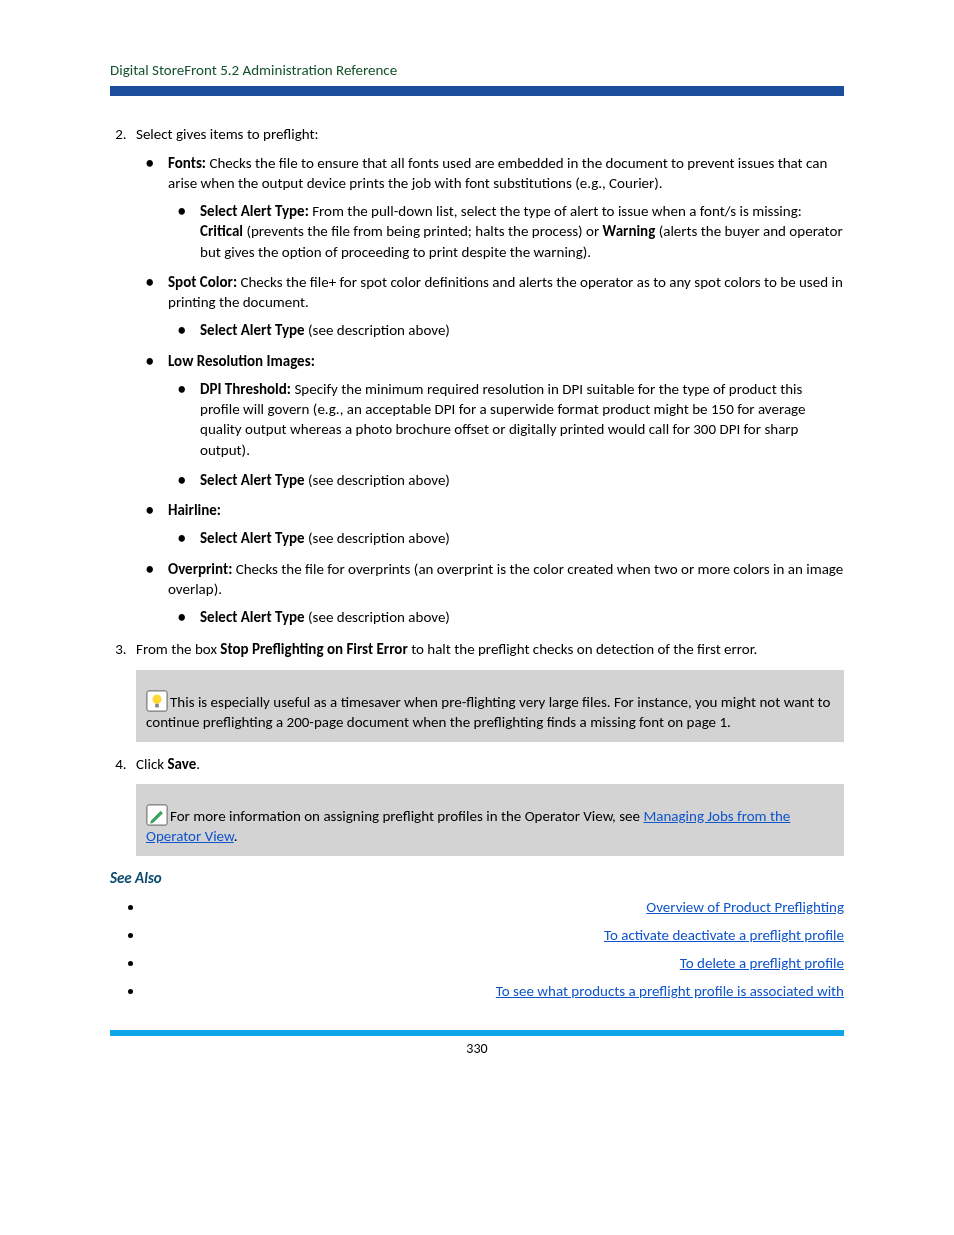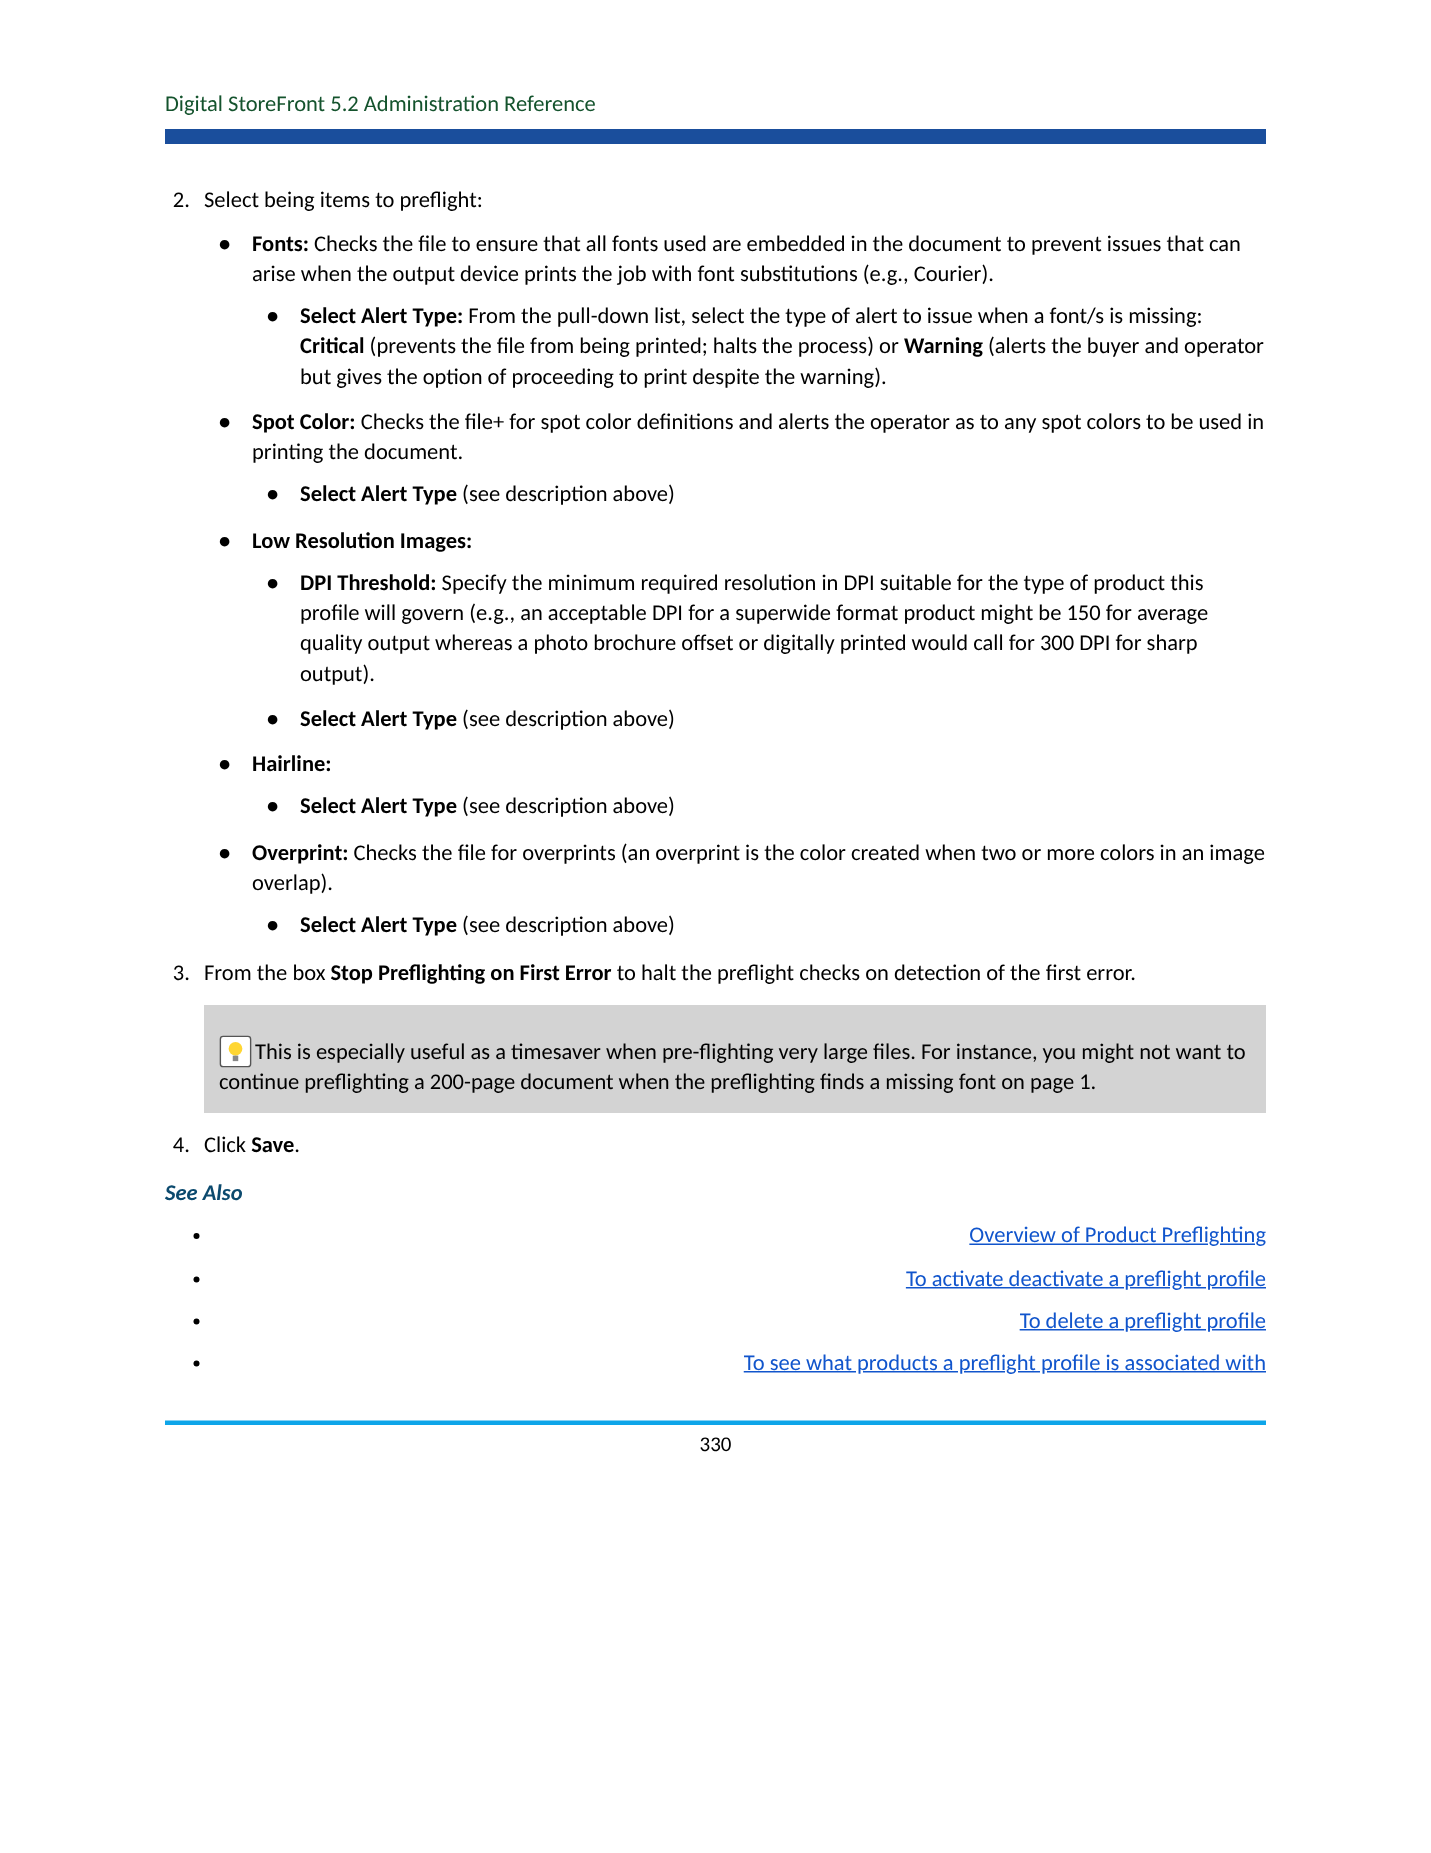--- a/index.html
+++ b/index.html
@@ -75,39 +75,39 @@
   }
   ul.links > li {
     margin-bottom: 8px;
     text-align: right;
   }
   a.link {
     color: #1155cc;
     text-decoration: underline;
   }
   .footer-rule {
-    border-top: 3px solid #0ea5e9;
+    border-top: 6px solid #0ea5e9;
     margin-top: 28px;
     padding-top: 4px;
     text-align: center;
     font-size: 14px;
     margin-left: 0;
     margin-right: 0;
   }
 </style>
 </head>
 <body>
 
 <div class="header-title">Digital StoreFront 5.2 Administration Reference</div>
 <div class="header-rule"></div>
 
 <ol class="main-list" start="2">
 
   <li>
-    <span>Select being items to preflight:</span>
+    <span>Select gives items to preflight:</span>
     <ul class="bullet">
 
       <li>
         <span class="bold">Fonts:</span><span> Checks the file to ensure that all fonts used are embedded in the document to prevent issues that can arise when the output device prints the job with font substitutions (e.g., Courier).</span>
         <ul class="bullet inner">
           <li>
             <span class="bold">Select Alert Type:</span><span> From the pull-down list, select the type of alert to issue when a font/s is missing: </span><span class="bold">Critical</span><span> (prevents the file from being printed; halts the process) or </span><span class="bold">Warning</span><span> (alerts the buyer and operator but gives the option of proceeding to print despite the warning).</span>
           </li>
         </ul>
       </li>
@@ -162,20 +162,28 @@
             <rect x="1" y="1" width="22" height="22" rx="2" fill="#fff" stroke="#555" stroke-width="1"></rect>
             <circle cx="12" cy="10" r="5" fill="#ffd633"></circle>
             <rect x="10" y="15" width="4" height="4" fill="#888"></rect>
           </svg>
       </span><span>This is especially useful as a timesaver when pre-flighting very large files. For instance, you might not want to continue preflighting a 200-page document when the preflighting finds a missing font on page 1.</span>
     </div>
   </li>
 
   <li>
     <span>Click </span><span class="bold">Save</span><span>.</span>
+    <div class="note-box">
+      <span class="tip-icon">
+        <svg viewBox="0 0 24 24" width="22" height="22">
+            <rect x="1" y="1" width="22" height="22" rx="2" fill="#fff" stroke="#555" stroke-width="1"></rect>
+            <path d="M6 18 L16 8 L18 10 L8 20 L5 21 Z" fill="#3a6" stroke="#060" stroke-width="0.5"></path>
+          </svg>
+      </span><span>For more information on assigning preflight profiles in the Operator View, see </span><a href="#" class="link">Managing Jobs from the Operator View</a><span>.</span>
+    </div>
   </li>
 
 </ol>
 
 <div class="see-also">See Also</div>
 <ul class="links">
   <li><a href="#" class="link">Overview of Product Preflighting</a></li>
   <li><a href="#" class="link">To activate deactivate a preflight profile</a></li>
   <li><a href="#" class="link">To delete a preflight profile</a></li>
   <li><a href="#" class="link">To see what products a preflight profile is associated with</a></li>

